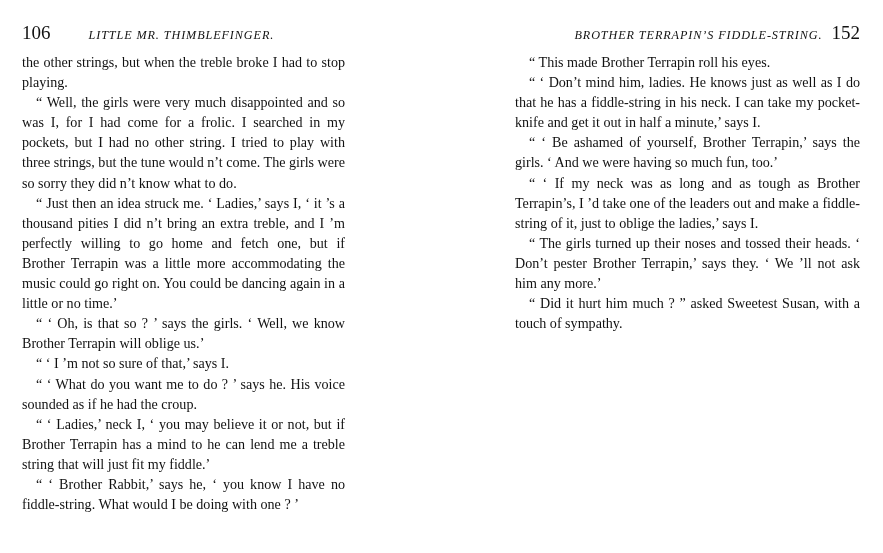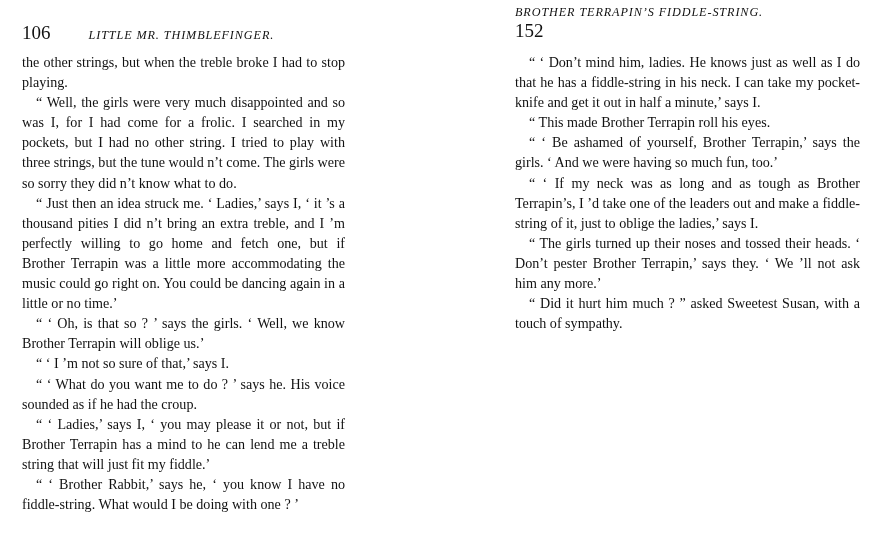--- a/index.html
+++ b/index.html
@@ -41,21 +41,21 @@
 
   
   .runhead {
     display: flex;
     align-items: baseline;
     height: 20px;
     font-size: 12.4px;
     white-space: nowrap;
   }
   .runhead-left  { justify-content: flex-start; }
-  .runhead-right { justify-content: flex-end; flex-direction: column; }
+  .runhead-right { justify-content: flex-end; }
 
   .folio {
     font-style: normal;
     font-size: 19px;
     letter-spacing: 0;
   }
   .runhead-title {
     font-style: italic;
     letter-spacing: 0.9px;
     font-size: 12.2px;
@@ -94,36 +94,36 @@
       <span class="runhead-title">LITTLE MR. THIMBLEFINGER.</span>
     </div>
 
     <div class="body">
       <p class="noindent">the other strings, but when the treble broke I had to stop playing.</p>
       <p>“ Well, the girls were very much disappointed and so was I, for I had come for a frolic. I searched in my pockets, but I had no other string. I tried to play with three strings, but the tune would n’t come. The girls were so sorry they did n’t know what to do.</p>
       <p>“ Just then an idea struck me. ‘ Ladies,’ says I, ‘ it ’s a thousand pities I did n’t bring an extra treble, and I ’m perfectly willing to go home and fetch one, but if Brother Terrapin was a little more accommodating the music could go right on. You could be dancing again in a little or no time.’</p>
       <p>“ ‘ Oh, is that so ? ’ says the girls. ‘ Well, we know Brother Terrapin will oblige us.’</p>
       <p>“ ‘ I ’m not so sure of that,’ says I.</p>
       <p>“ ‘ What do you want me to do ? ’ says he. His voice sounded as if he had the croup.</p>
-      <p>“ ‘ Ladies,’ says I, ‘ you may please it or not, but if Brother Terrapin has a mind to he can lend me a treble string that will just fit my fiddle.’</p>
+      <p>“ ‘ Ladies,’ neck I, ‘ you may believe it or not, but if Brother Terrapin has a mind to he can lend me a treble string that will just fit my fiddle.’</p>
       <p>“ ‘ Brother Rabbit,’ says he, ‘ you know I have no fiddle-string. What would I be doing with one ? ’</p>
     </div>
 
   </div>
 
   <div class="page page-right">
 
     <div class="runhead runhead-right">
       <span class="runhead-title">BROTHER TERRAPIN’S FIDDLE-STRING.</span>
       <span class="folio">152</span>
     </div>
 
     <div class="body">
+      <p>“ This made Brother Terrapin roll his eyes.</p>
       <p>“ ‘ Don’t mind him, ladies. He knows just as well as I do that he has a fiddle-string in his neck. I can take my pocket-knife and get it out in half a minute,’ says I.</p>
-      <p>“ This made Brother Terrapin roll his eyes.</p>
       <p>“ ‘ Be ashamed of yourself, Brother Terrapin,’ says the girls. ‘ And we were having so much fun, too.’</p>
       <p>“ ‘ If my neck was as long and as tough as Brother Terrapin’s, I ’d take one of the leaders out and make a fiddle-string of it, just to oblige the ladies,’ says I.</p>
       <p>“ The girls turned up their noses and tossed their heads. ‘ Don’t pester Brother Terrapin,’ says they. ‘ We ’ll not ask him any more.’</p>
       <p>“ Did it hurt him much ? ” asked Sweetest Susan, with a touch of sympathy.</p>
     </div>
 
   </div>
 
 </div>
 

